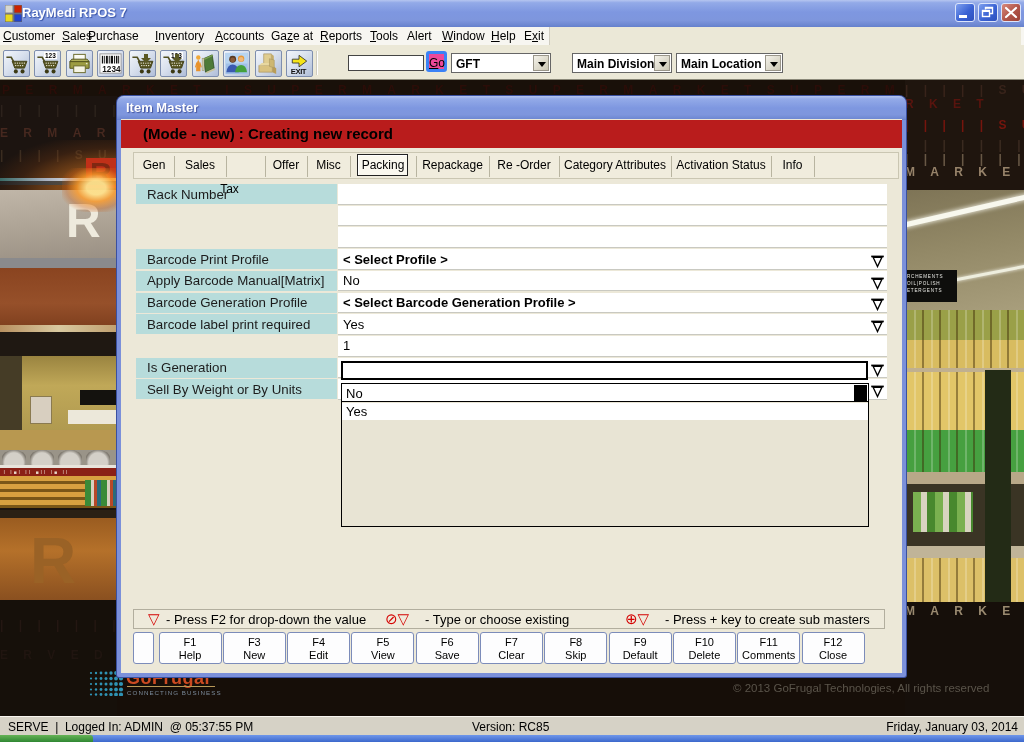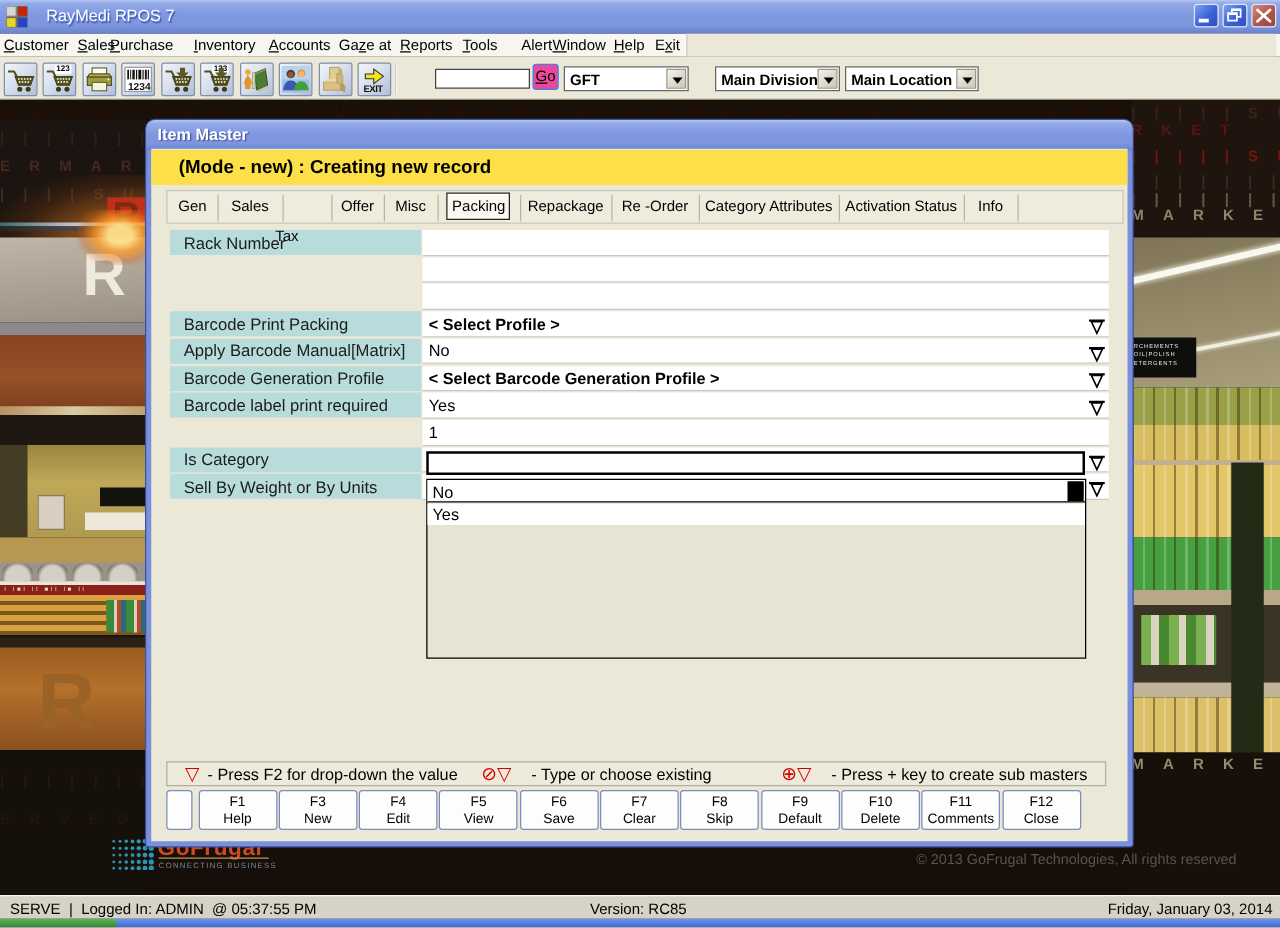--- a/index.html
+++ b/index.html
@@ -5,38 +5,38 @@
 * { margin:0; padding:0; box-sizing:border-box; }
 html,body { width:1024px; height:742px; overflow:hidden; }
 body { font-family:"Liberation Sans", sans-serif; }
 #root { position:relative; width:1024px; height:742px; background:#181008; overflow:hidden; }
 .abs { position:absolute; }
 
 
 #titlebar { left:0; top:0; width:1024px; height:27px;
   background:linear-gradient(180deg,#b6c6f0 0%,#93aae8 10%,#7e97e0 45%,#7e96dd 75%,#6e88d2 92%,#6580cc 100%); }
 #appicon { left:5px; top:5px; width:17px; height:17px; }
-#apptitle { left:22px; top:5px; color:#fff; font-size:13px; font-weight:normal; text-shadow:1px 1px 1px #3a55a8;padding-left:15px; }
+#apptitle { left:22px; top:5px; color:#fff; font-size:13px; font-weight:bold; text-shadow:1px 1px 1px #3a55a8; }
 .winbtn { top:3px; width:20px; height:19px; border-radius:3px; border:1px solid #dbe4fb; }
 #btnmin,#btnrest { background:linear-gradient(135deg,#7fa0ef 0%,#3a62d4 55%,#2d50bd 100%); }
 #btnclose { background:linear-gradient(135deg,#d88a7c 0%,#b05448 55%,#9c4237 100%); }
 
 
 #menubar { left:0; top:27px; width:1024px; height:18px; background:#f7f6f1; font-size:12px; color:#000; }
 #menubar .beige { left:549px; top:0; width:472px; height:18px; background:#ebe8d7; border-left:1px solid #cfccc0; }
 .mitem { top:2px; }
 .mitem u { text-decoration:underline; }
 
 
 #toolbar { left:0; top:45px; width:1024px; height:35px; background:#ebe8d7; border-bottom:1px solid #8a8878; }
 .tbtn { top:49.5px; width:27px; height:27px; border:1px solid #7e8eae; border-radius:2px;
   background:linear-gradient(135deg,#f2f5fa 0%,#d9e1ee 45%,#b0bed8 100%); }
 .tsep { left:316px; top:51px; width:2px; height:24px; background:#cfccc0; border-right:1px solid #fff; }
 #tbinput { left:348px; top:55px; width:76px; height:16px; background:#fff; border:1px solid #444; }
-#goBtn { left:426px; top:51px; width:21px; height:21px; background:#ec4899; border:1px solid #3b82f6; border-radius:3px;
+#goBtn { left:426px; top:51px; width:21px; height:21px; background:#ec4899; border:3px solid #3b82f6; border-radius:3px;
   font-size:12px; text-align:center; line-height:19px; }
 .combo { top:53px; height:20px; background:#fff; border:1px solid #666; font-size:12px; font-weight:bold; }
 .combo .txt { position:absolute; left:4px; top:2.5px; white-space:nowrap; }
 .combo .drop { position:absolute; right:1px; top:1px; bottom:1px; width:16px;
   background:linear-gradient(135deg,#f4f2ea,#cbc7b4); border:1px solid #9a968a; }
 .combo .drop:after { content:""; position:absolute; left:4px; top:6px; border:4px solid transparent; border-top:5px solid #000; }
 
 
 #photo { left:0; top:80px; width:1024px; height:636px; background:#191009; }
 .redrow { font-weight:bold; letter-spacing:6px; font-size:12px; white-space:nowrap; overflow:hidden; }
@@ -44,21 +44,21 @@
   repeating-linear-gradient(90deg, rgba(60,40,5,0.45) 0 2px, rgba(0,0,0,0) 2px 9px, rgba(255,255,255,0.22) 9px 11px, rgba(0,0,0,0) 11px 17px); }
 
 
 #dialog { left:117px; top:96px; width:789px; height:581px; background:#7b90da; z-index:5;
   border-radius:7px 7px 2px 2px; box-shadow:0 0 0 1px #3a50a0; }
 #dlgtitle { left:0; top:0; width:789px; height:24px; border-radius:7px 7px 0 0;
   background:linear-gradient(180deg,#b6c6f0 0%,#93aae8 12%,#7e97e0 50%,#7e96dd 78%,#6e88d2 95%,#6580cc 100%); }
 #dlgtitle span { position:absolute; left:9px; top:4px; color:#fff; font-size:13px; font-weight:bold; text-shadow:1px 1px 1px #44549c; }
 #dlgbody { left:4px; top:23px; width:781px; height:554px; background:#ece8d8; overflow:hidden; }
 
-#modebar { left:0; top:1px; width:781px; height:28px; background:#fde047; color:#000; font-size:15px; font-weight:bold; }
+#modebar { left:0; top:1px; width:781px; height:28px; background:#b91c1c; color:#000; font-size:15px; font-weight:bold; }
 #modebar span { position:absolute; left:22px; top:5px; }
 #tabstrip { left:12px; top:33px; width:766px; height:27px; background:#f0ecdd; border:1px solid #cac6b2; font-size:12px; }
 .tab { position:absolute; top:5px; height:17px; text-align:center; z-index:2; }
 .tabsep { position:absolute; top:3px; width:1px; height:21px; background:#b8b4a0; }
 #packsel { position:absolute; border:1px solid #222; background:#faf8ef; box-shadow:inset 1px 1px 0 #fff; }
 
 
 .lbl { left:15px; width:201px; height:20px; background:#b7dcdb; color:#1c1c1c; font-size:13.3px; padding:2.5px 0 0 11px; white-space:nowrap; }
 .val { left:217px; width:549px; height:20.7px; background:#fff; border-bottom:1px solid #c9c9c1; font-size:13px; padding:2.5px 0 0 5px; white-space:nowrap; }
 .tri { left:750px; }
@@ -235,21 +235,21 @@
   <div id="menubar" class="abs">
     <div class="beige abs"></div>
     <span class="mitem abs" style="left:3px;"><u>C</u>ustomer</span>
     <span class="mitem abs" style="left:62px;"><u>S</u>ales</span>
     <span class="mitem abs" style="left:88px;"><u>P</u>urchase</span>
     <span class="mitem abs" style="left:155px;"><u>I</u>nventory</span>
     <span class="mitem abs" style="left:215px;"><u>A</u>ccounts</span>
     <span class="mitem abs" style="left:271px;">Ga<u>z</u>e at</span>
     <span class="mitem abs" style="left:320px;"><u>R</u>eports</span>
     <span class="mitem abs" style="left:370px;"><u>T</u>ools</span>
-    <span class="mitem abs" style="left:417px;">Alert</span>
+    <span class="mitem abs" style="left:407px;">Alert</span>
     <span class="mitem abs" style="left:442px;"><u>W</u>indow</span>
     <span class="mitem abs" style="left:491px;"><u>H</u>elp</span>
     <span class="mitem abs" style="left:524px;">E<u>x</u>it</span>
   </div>
 
   <div id="toolbar" class="abs"></div>
   <div class="tbtn abs" style="left:3px;" id="tb1"><svg viewBox="0 0 26 26" width="25" height="25">
         <path d="M2.5 6.5 H7.5 L10 11" fill="none" stroke="#504e20" stroke-width="1.7"></path>
         <path d="M8.5 10.7 H23.8 L21.3 17.8 H11.2 Z" fill="#54521f" stroke="#45431a" stroke-width="1"></path>
         <g fill="#3c3a14">
@@ -425,25 +425,25 @@
         <div class="tabsep" style="left:282px;"></div>
         <div class="tabsep" style="left:355px;"></div>
         <div class="tabsep" style="left:425px;"></div>
         <div class="tabsep" style="left:537px;"></div>
         <div class="tabsep" style="left:637px;"></div>
         <div class="tabsep" style="left:680px;"></div>
         <div id="packsel" style="left:223px; top:1px; width:51px; height:22px;"></div>
       </div>
       <div id="formarea" class="abs" style="left:0; top:65px; width:709px; height:250px;">
         <div class="lbl abs" style="top:0px;">Rack Number</div>
-        <div class="lbl abs" style="top:65.1px;">Barcode Print Packing</div>
+        <div class="lbl abs" style="top:65.1px;">Barcode Print Profile</div>
         <div class="lbl abs" style="top:86.8px;">Apply Barcode Manual[Matrix]</div>
         <div class="lbl abs" style="top:108.5px;">Barcode Generation Profile</div>
         <div class="lbl abs" style="top:130.2px;">Barcode label print required</div>
-        <div class="lbl abs" style="top:173.6px;">Is Category</div>
+        <div class="lbl abs" style="top:173.6px;">Is Generation</div>
         <div class="lbl abs" style="top:195.3px;">Sell By Weight or By Units</div>
         <div class="val abs" style="top:0px;"></div>
         <div class="val abs" style="top:21.7px;"></div>
         <div class="val abs" style="top:43.4px;"></div>
         <div class="val abs" style="top:65.1px;"><b>&lt; Select Profile &gt;</b></div>
         <div class="val abs" style="top:86.8px;">No</div>
         <div class="val abs" style="top:108.5px;"><b>&lt; Select Barcode Generation Profile &gt;</b></div>
         <div class="val abs" style="top:130.2px;">Yes</div>
         <div class="val abs" style="top:151.9px;">1</div>
         <div class="val abs" style="top:173.6px;"></div>

